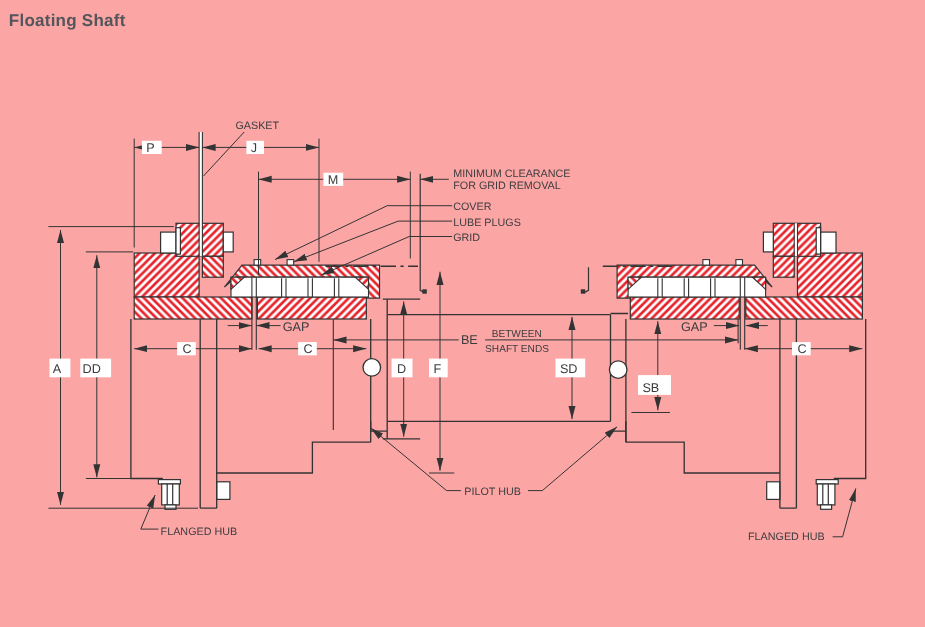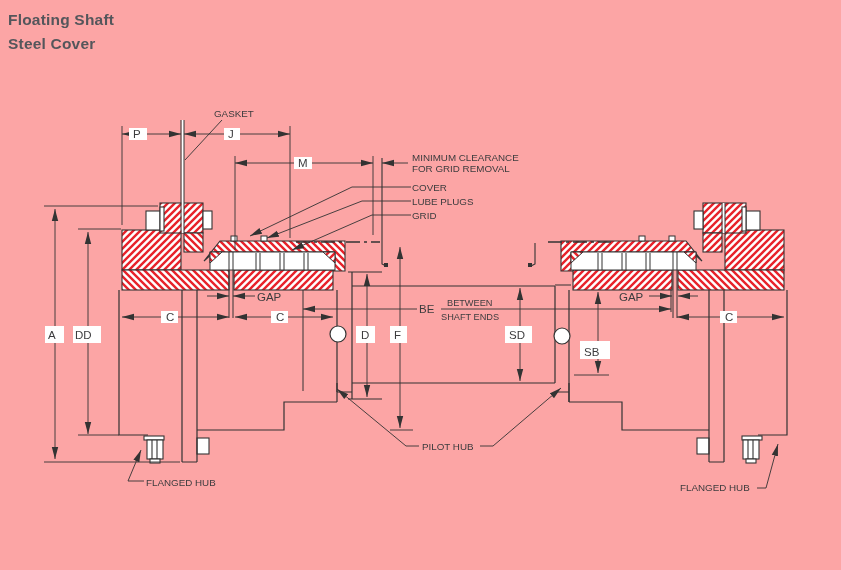--- a/index.html
+++ b/index.html
@@ -11,21 +11,20 @@
   .dimtxt{font-size:11.5px;}
   .calltxt{font-size:9.8px;}
   .smalltxt{font-size:9.2px;}
 </style>
 </head>
 <body>
 
 <div id="stage">
   <div id="title">
     <div>Floating Shaft</div>
-    <div>Steel Cover</div>
   </div>
 
   <svg width="841" height="570" viewBox="0 0 841 570">
     <defs>
       <pattern id="hA" patternUnits="userSpaceOnUse" width="7" height="7">
         <rect width="7" height="7" fill="#fff"></rect>
         <path d="M0,7 L7,0 M-3.5,3.5 L3.5,-3.5 M3.5,10.5 L10.5,3.5" stroke="#e8222a" stroke-width="2.4"></path>
       </pattern>
       <pattern id="hB" patternUnits="userSpaceOnUse" width="7" height="7">
         <rect width="7" height="7" fill="#fff"></rect>

